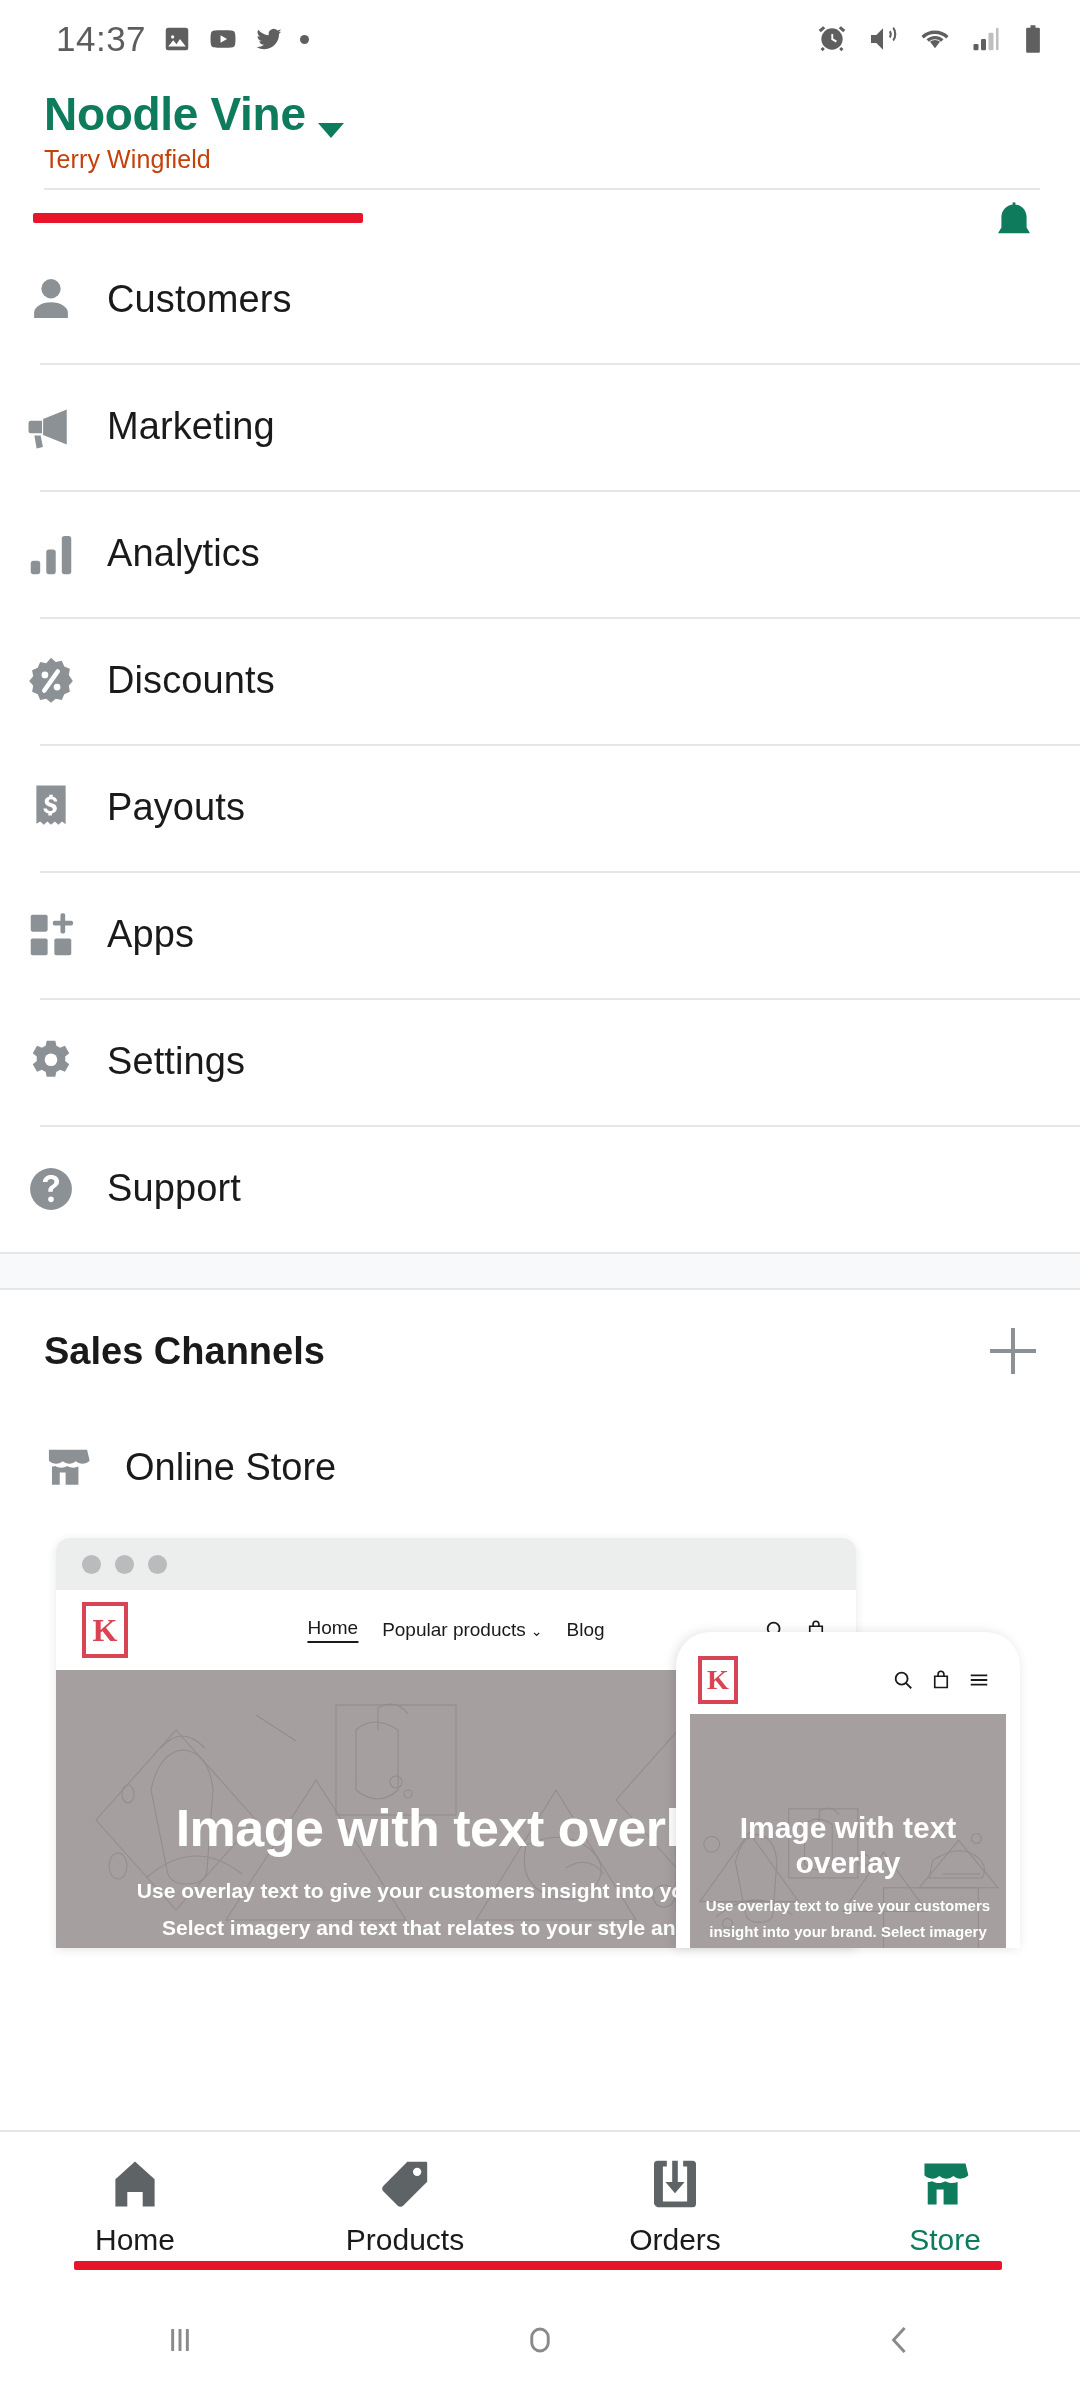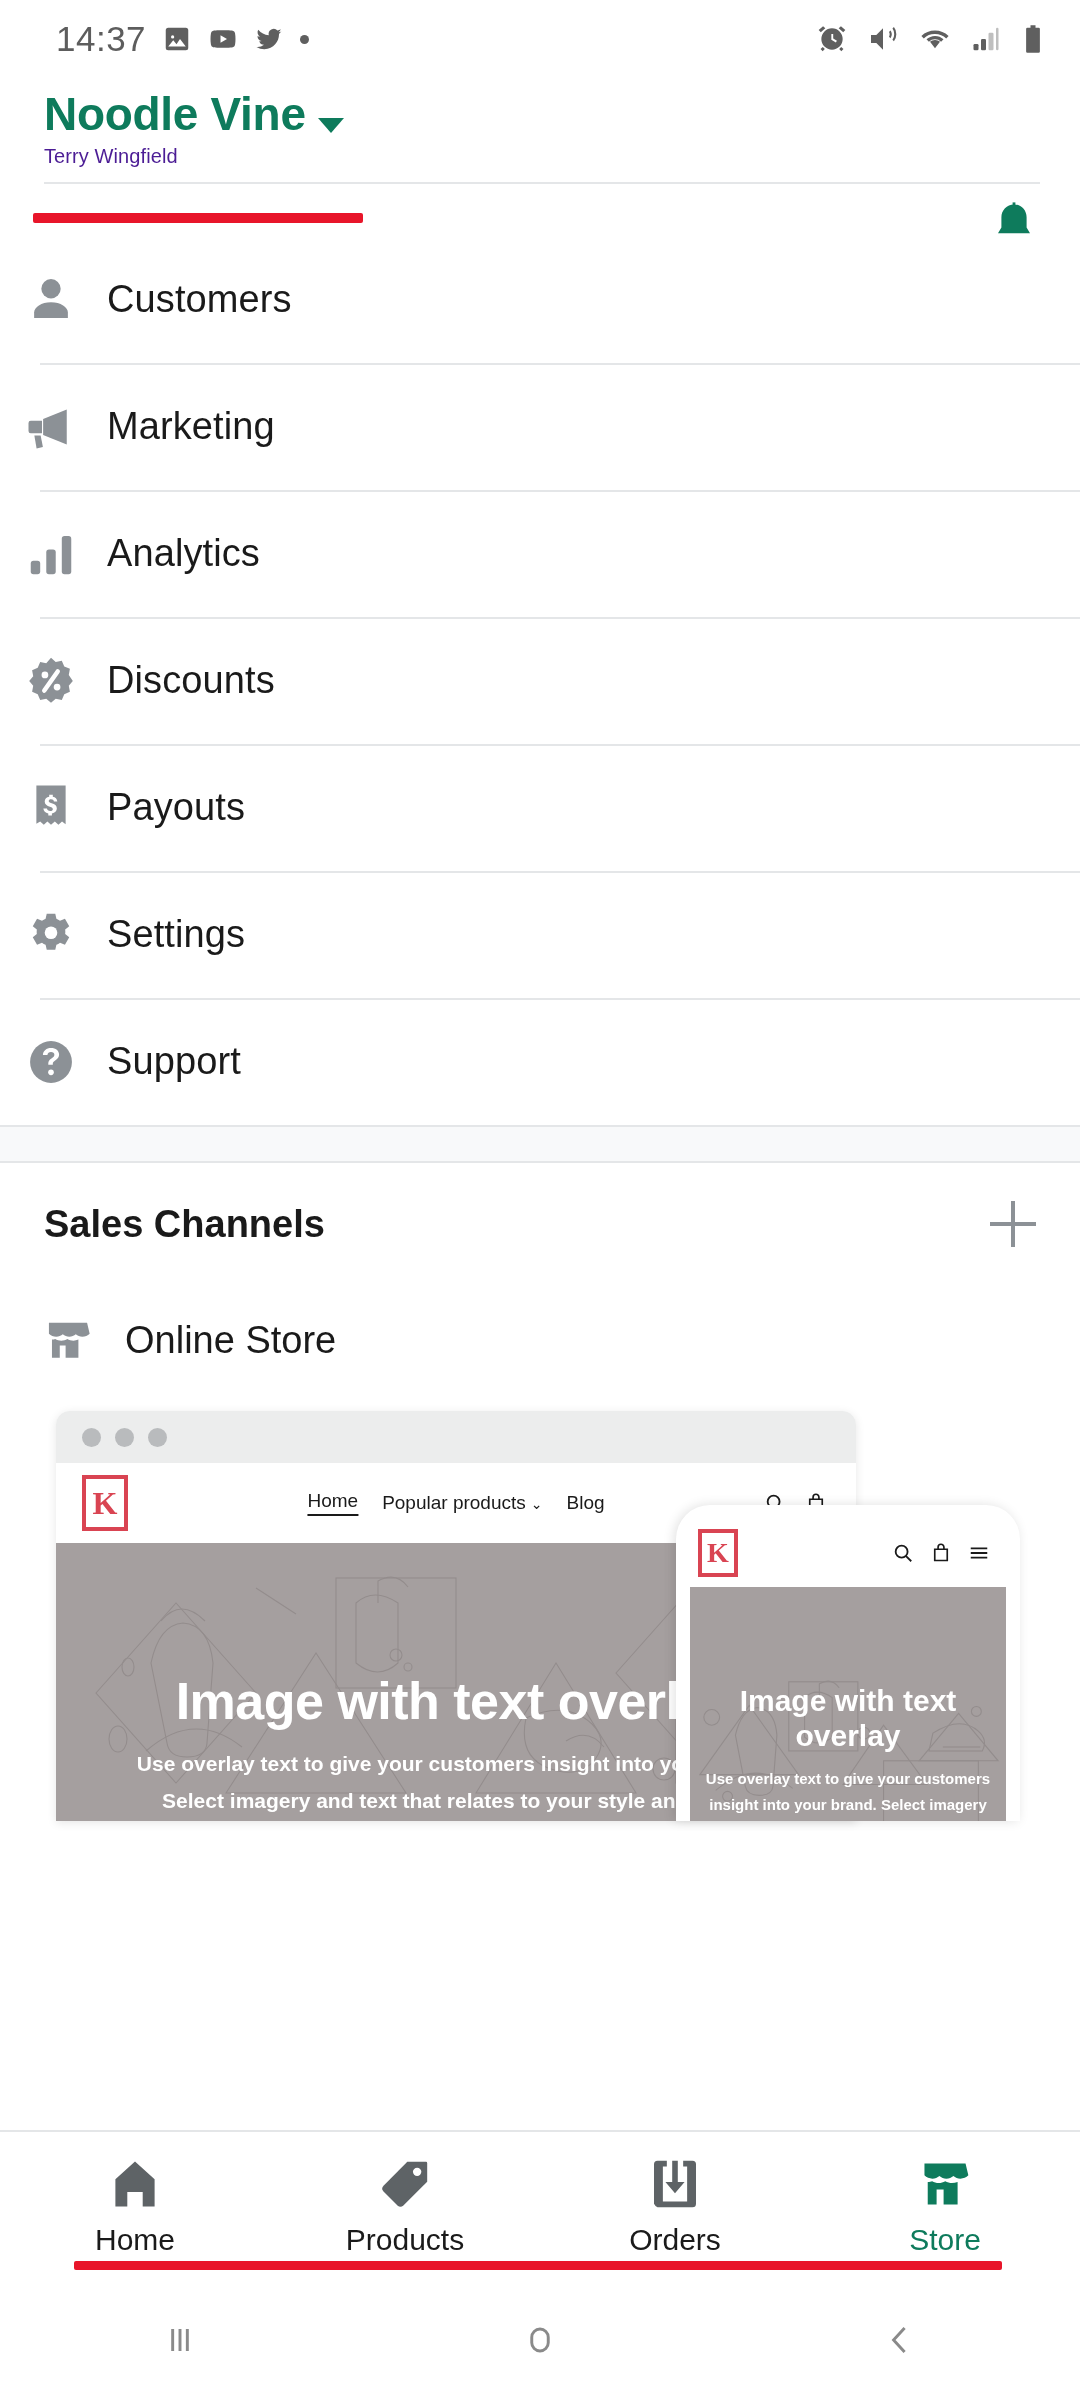--- a/index.html
+++ b/index.html
@@ -17,31 +17,31 @@
     padding:0 34px 0 56px; background:#fff;
   }
   .sb-left { display:flex; align-items:center; gap:16px; }
   .sb-time { font-size:35px; color:#5d5d5d; letter-spacing:0.5px; font-family:"Liberation Sans", sans-serif; }
   .sb-right { margin-left:auto; display:flex; align-items:center; gap:19px; }
   .sb-icn { display:block; fill:#5f5f5f; }
   .sb-dot { width:9px; height:9px; border-radius:50%; background:#5f5f5f; display:block; }
 
   
   .header { position:relative; padding:12px 40px 0 44px; height:158px; }
-  .store-row { display:flex; align-items:center; }
+  .store-row { display:flex; align-items:flex-end; }
   .store-name {
     font-size:46px; font-weight:bold; color:#0E7B5C;
     line-height:1.05; letter-spacing:-0.3px;
   }
   .caret-down {
     width:0; height:0; margin:22px 0 0 12px;
     border-left:13px solid transparent; border-right:13px solid transparent;
     border-top:15px solid #0E7B5C;
   }
-  .user-name { font-size:20px; color:#4c1d95; margin-top:7px; letter-spacing:0.1px; }
+  .user-name { font-size:25px; color:#c2410c; margin-top:7px; letter-spacing:0.1px; }
   .hl-user {
     position:absolute; left:33px; top:213px;
     width:330px; height:10px; background:#E8152A; border-radius:2px;
   }
   .bell-wrap { position:absolute; right:42px; top:122px; }
   .hdr-divider { height:2px; background:#e4e6e8; margin-top:14px; }
 
   
   .menu { background:#fff; }
   .menu-item {
@@ -273,20 +273,32 @@
     <div class="menu-item">
       <span class="mi-icon">
         <svg width="54" height="54" viewBox="0 0 24 24">
             <path d="M5.5 2h13v17.2l-1.6-1.2-1.6 1.4-1.6-1.4-1.7 1.4-1.6-1.4-1.6 1.4-1.6-1.4L5.5 19V2z"></path>
             <path d="M12.8 6.1h-1.6v.9c-1.2.2-2 1-2 2.1 0 1.3 1 1.9 2.3 2.3 1 .3 1.3.6 1.3 1.1 0 .5-.4.8-1.1.8-.9 0-1.4-.4-1.5-1.1H8.6c.1 1.2.9 2 2.2 2.2v.9h1.6v-.9c1.3-.2 2.2-1 2.2-2.2 0-1.3-.9-1.9-2.3-2.3-1-.3-1.3-.6-1.3-1 0-.5.4-.8 1-.8.8 0 1.2.4 1.3 1h1.5c-.1-1.1-.8-1.9-2-2.1v-.9z" fill="#fff"></path>
           </svg>
       </span>
       <span class="mi-label">Payouts</span>
     </div>
 
+    <div class="menu-item">
+      <span class="mi-icon">
+        <svg width="54" height="54" viewBox="0 0 24 24">
+            <rect x="3" y="3" width="7.5" height="7.5" rx="0.8"></rect>
+            <rect x="3" y="13.5" width="7.5" height="7.5" rx="0.8"></rect>
+            <rect x="13.5" y="13.5" width="7.5" height="7.5" rx="0.8"></rect>
+            <rect x="16.2" y="2.3" width="2.1" height="9" rx="0.8"></rect>
+            <rect x="12.8" y="5.7" width="9" height="2.1" rx="0.8"></rect>
+          </svg>
+      </span>
+      <span class="mi-label">Apps</span>
+    </div>
 
     <div class="menu-item">
       <span class="mi-icon">
         <svg width="54" height="54" viewBox="0 0 24 24">
             <path d="M13.9 2.5h-3.8l-.5 2.3a7.5 7.5 0 0 0-1.6.9L5.8 4.8 3.9 8.1l1.8 1.5a7.5 7.5 0 0 0 0 1.9l-1.8 1.5 1.9 3.3 2.2-.9c.5.4 1 .7 1.6.9l.5 2.3h3.8l.5-2.3c.6-.2 1.1-.5 1.6-.9l2.2.9 1.9-3.3-1.8-1.5a7.5 7.5 0 0 0 0-1.9l1.8-1.5-1.9-3.3-2.2.9a7.5 7.5 0 0 0-1.6-.9l-.5-2.3z"></path>
             <circle cx="12" cy="11" r="2.8" fill="#fff"></circle>
           </svg>
       </span>
       <span class="mi-label">Settings</span>
     </div>

